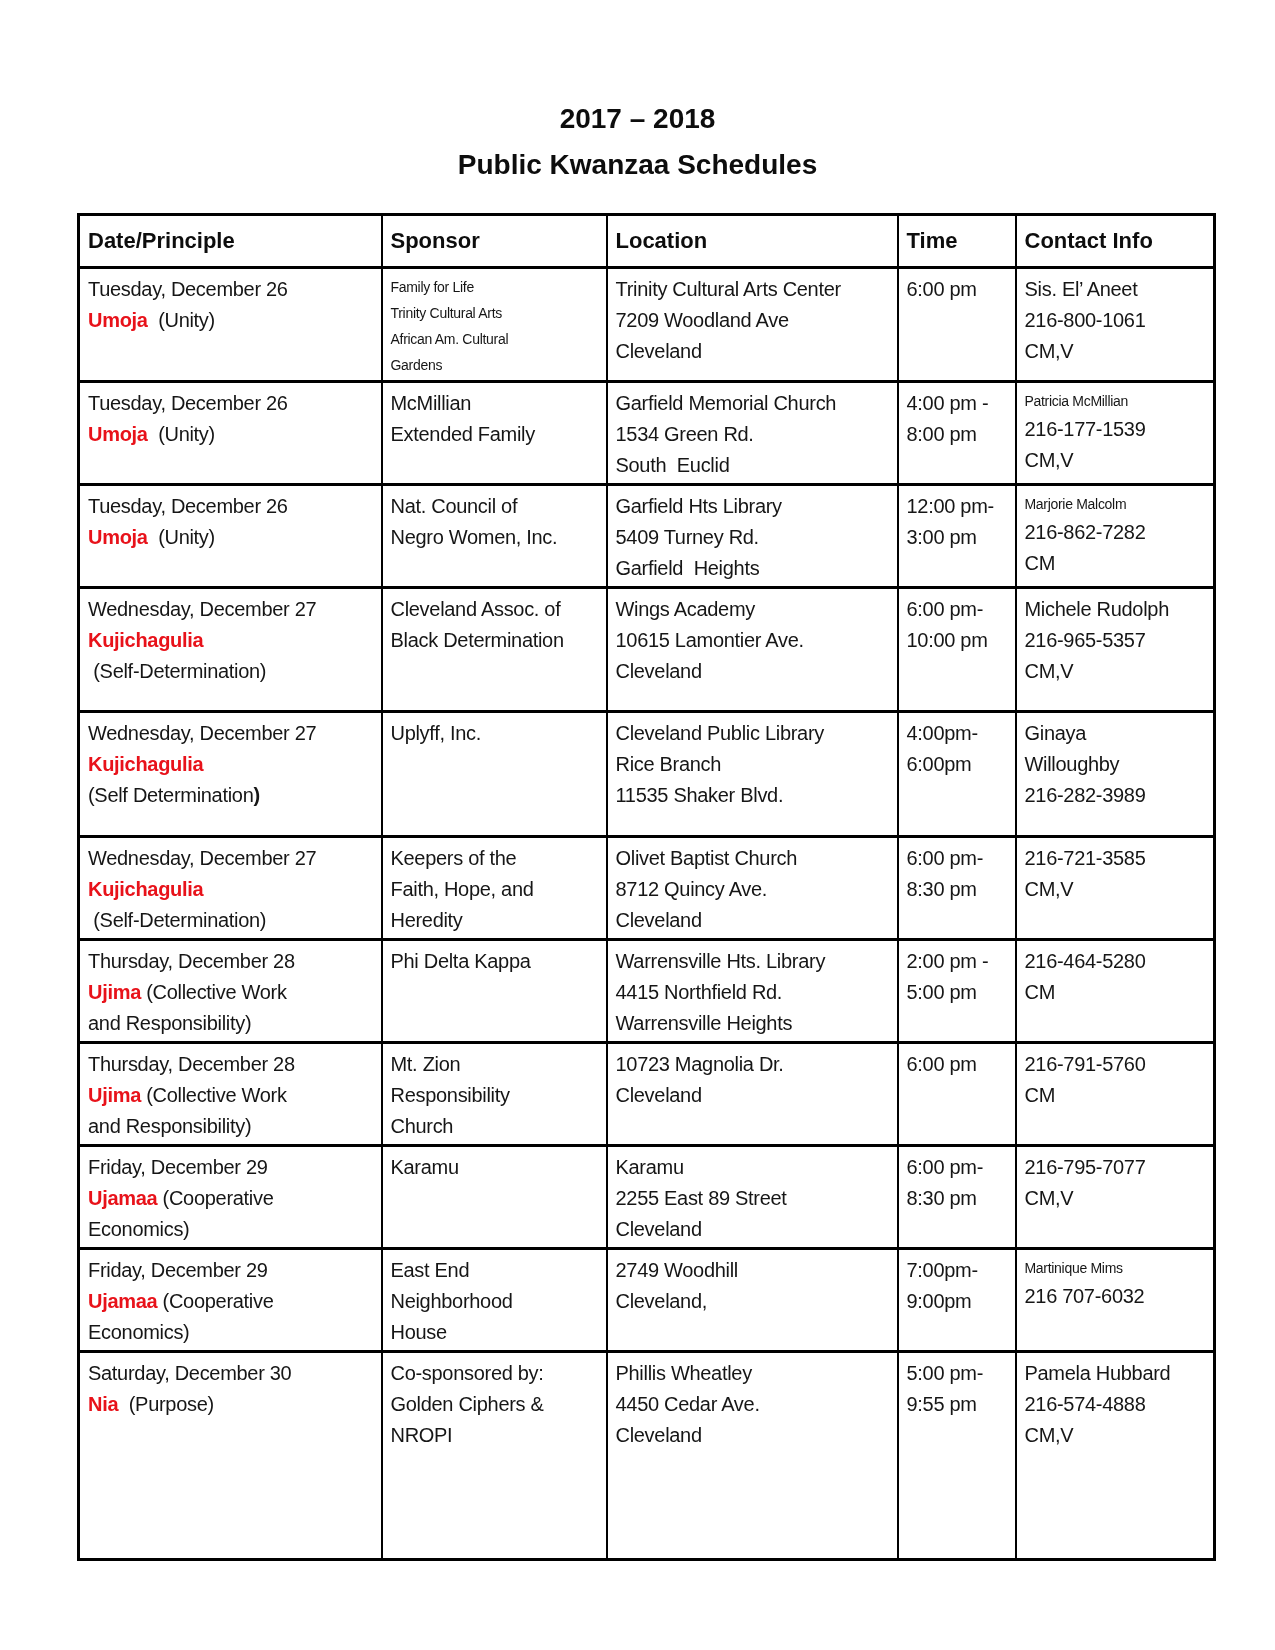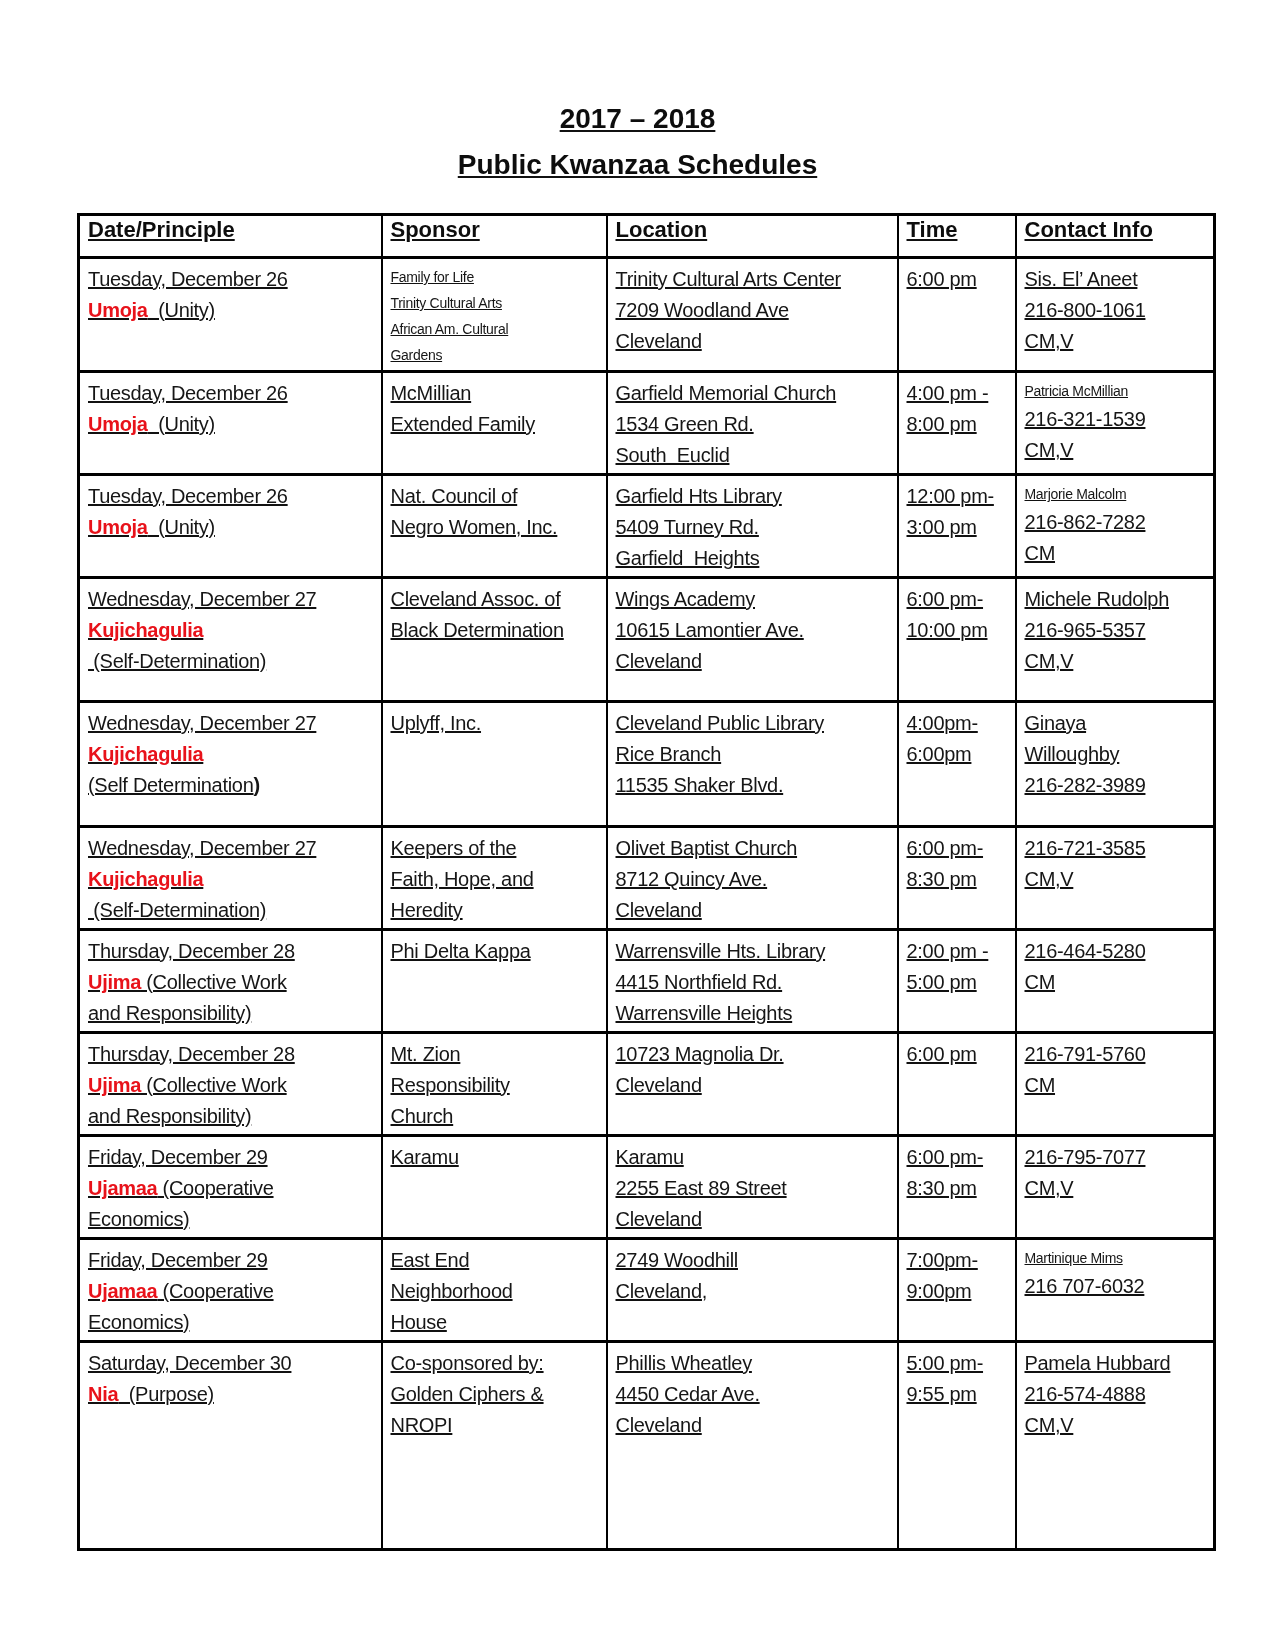--- a/index.html
+++ b/index.html
@@ -1,39 +1,39 @@
 <!DOCTYPE html>
 <html style="--principle-red: #e8121a;"><head>
 <meta charset="utf-8">
 <style>
   html,body{margin:0;padding:0;}
   body{
     width:1275px;height:1650px;background:#ffffff;color:#111;
     font-family:"Liberation Sans",sans-serif;
     -webkit-font-smoothing:antialiased;
   }
-  .page{position:relative;width:1275px;height:1638px;overflow:hidden;text-decoration:underline;}
+  .page{position:relative;width:1275px;height:1638px;overflow:hidden;}
   .doc-title{
     margin-top:96px;text-align:center;font-weight:bold;
     font-size:28px;line-height:46px;color:#0d0d0d;
   }
   table.sched{
     border-collapse:collapse;table-layout:fixed;
     margin-left:77px;margin-top:25px;width:1136px;
     border:3px solid #000;
   }
   th,td{
     border:solid #000;border-width:3px 2px;
     vertical-align:top;text-align:left;
     box-sizing:border-box;
     padding:5px 8px 2px 8px;
   }
   th{
     font-size:22px;font-weight:bold;color:#0d0d0d;
-    padding:1px 8px;height:43px;border-bottom-width:3px;
+    padding:12px 8px;height:43px;border-bottom-width:3px;
   }
   .line{
     white-space:pre;font-size:20px;line-height:31px;
     letter-spacing:-0.3px;color:#161616;
   }
   .line.small{font-size:14px;line-height:26px;}
   .principle{color:var(--principle-red,#e8121a);font-weight:bold;}
   .bold{font-weight:bold;}
   
   tbody tr:nth-child(1) td{height:103px;}
@@ -114,21 +114,21 @@
             <div class="line"><span>Garfield Memorial Church</span></div>
             <div class="line"><span>1534 Green Rd.</span></div>
             <div class="line"><span>South  Euclid</span></div>
           </td>
           <td>
             <div class="line"><span>4:00 pm -</span></div>
             <div class="line"><span>8:00 pm</span></div>
           </td>
           <td>
             <div class="line small"><span>Patricia McMillian</span></div>
-            <div class="line"><span>216-321-1539</span></div>
+            <div class="line"><span>216-177-1539</span></div>
             <div class="line"><span>CM,V</span></div>
           </td>
         </tr>
         <tr>
           <td>
             <div class="line"><span>Tuesday, December 26</span></div>
             <div class="line"><span class="principle">Umoja</span><span>  (Unity)</span></div>
           </td>
           <td>
             <div class="line"><span>Nat. Council of</span></div>

